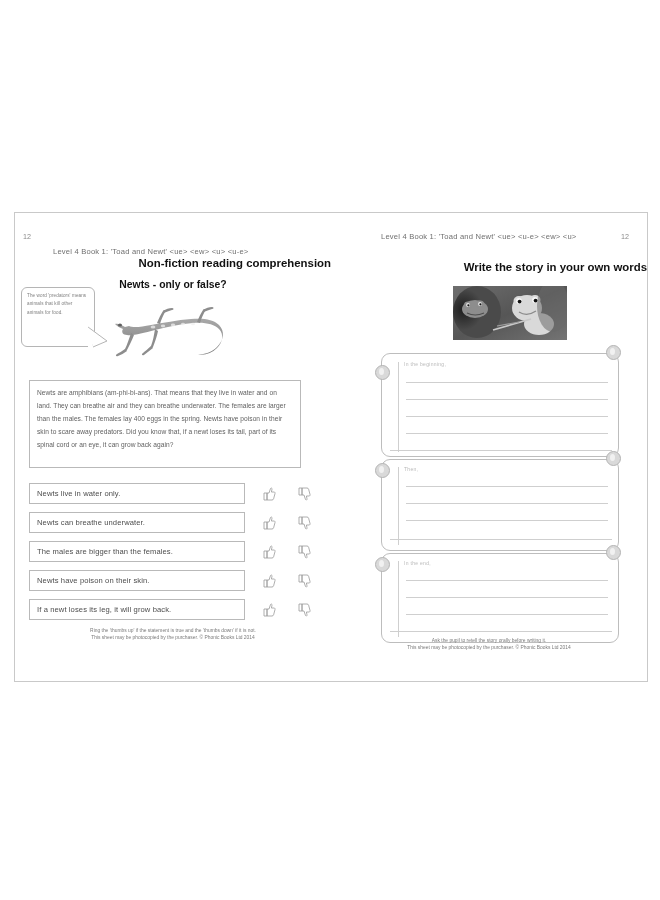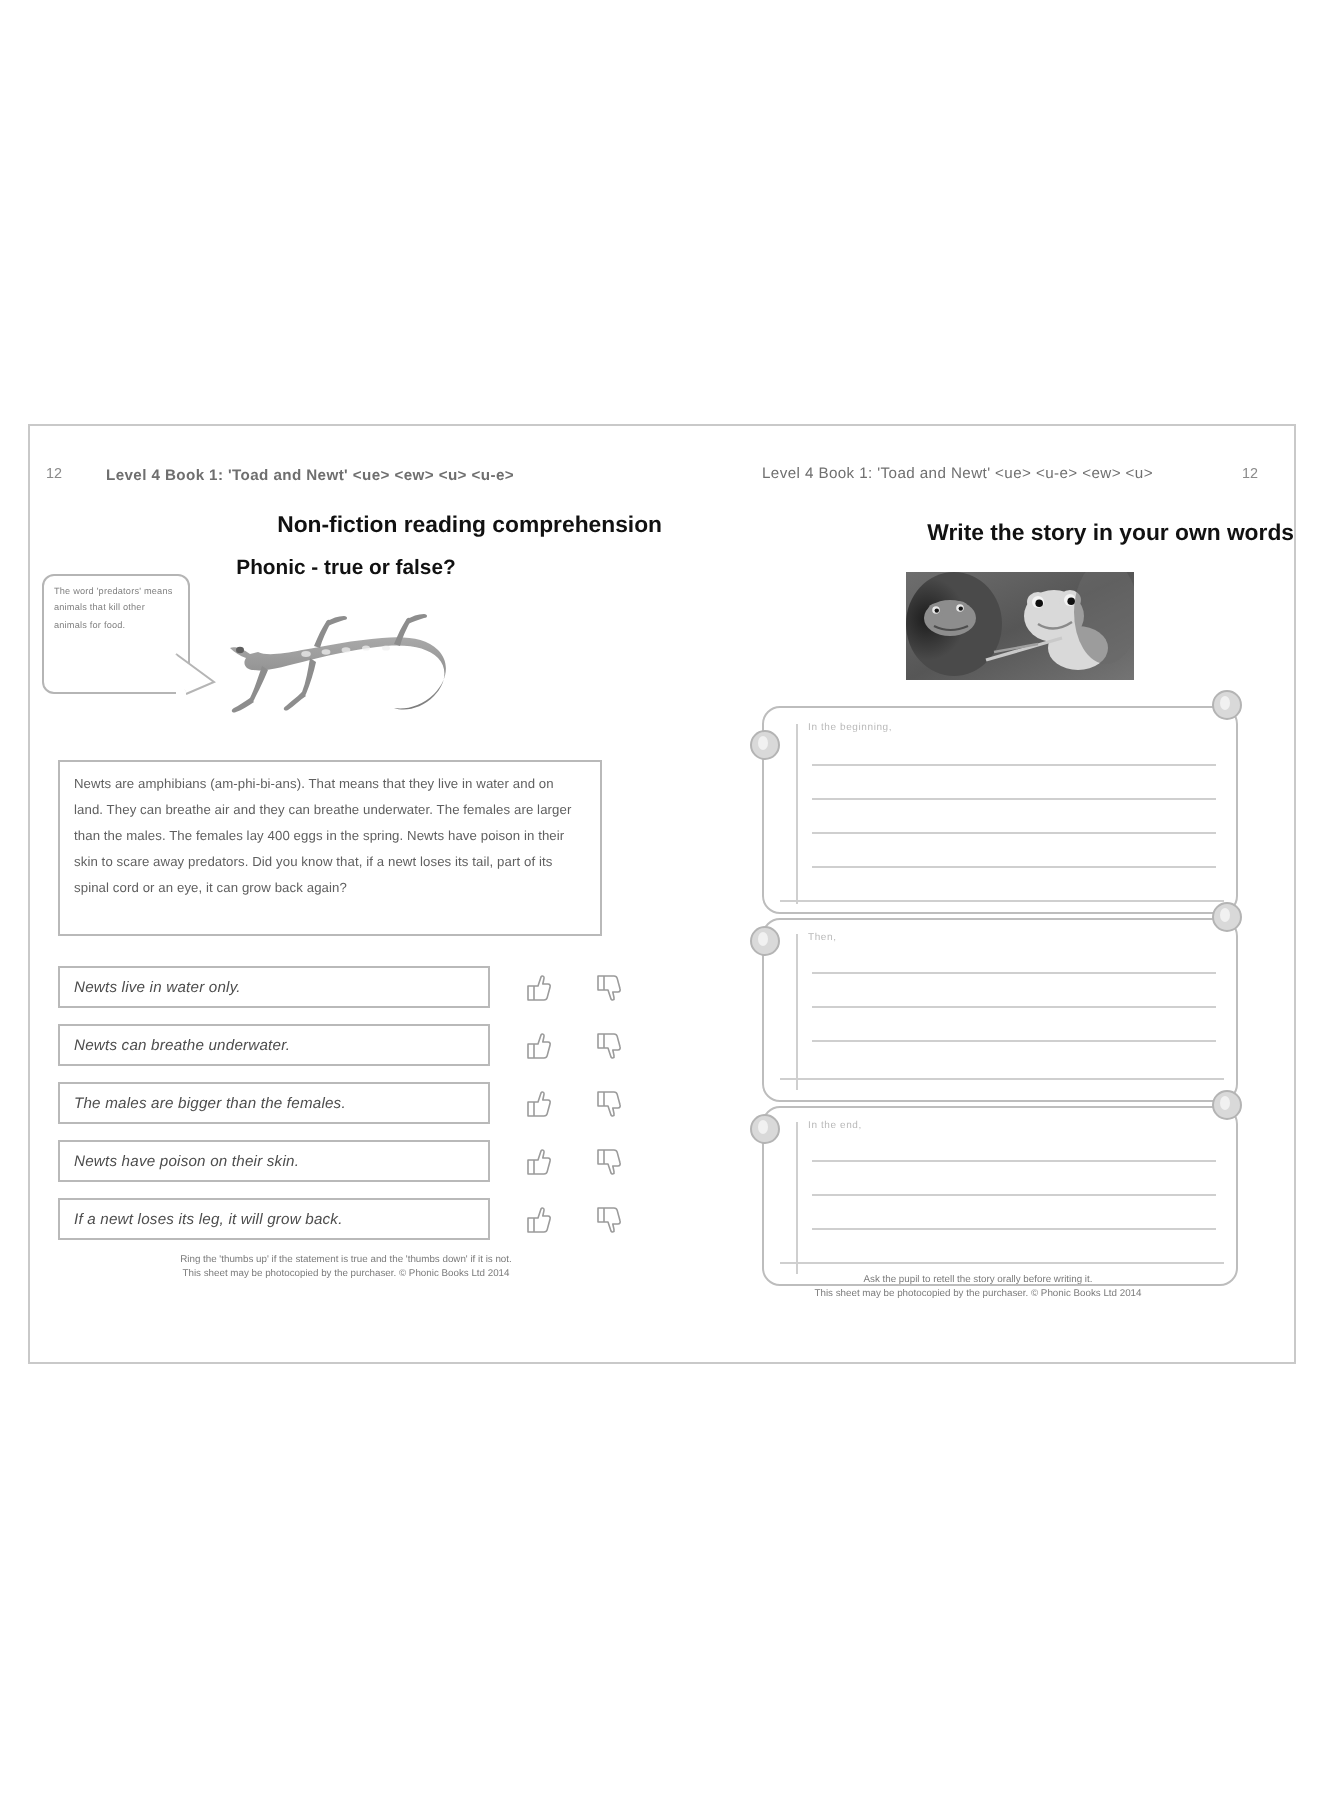--- a/index.html
+++ b/index.html
@@ -24,21 +24,21 @@
   .bubble-txt{font-size:4.6px;line-height:1.82;color:#7e7e7e;letter-spacing:.1px;}
   .bubble-tail{position:absolute;left:72px;top:112px;width:22px;height:24px;}
 
   .newt{position:absolute;left:96px;top:80px;width:136px;height:72px;}
 
   .para{position:absolute;left:14px;top:167px;width:272px;height:88px;border:1px solid #b9b9b9;
         background:#fff;box-sizing:border-box;padding:6px 7px 5px 7px;}
   .para p{margin:0;font-size:6.6px;line-height:1.96;color:#5f5f5f;letter-spacing:.05px;}
 
   .stmt-row{position:absolute;left:14px;width:288px;height:21px;}
-  .stmt-box{position:absolute;left:0;top:0;width:216px;height:21px;border:1px solid #b9b9b9;background:#fff;box-sizing:border-box;font-style:italic;}
+  .stmt-box{position:absolute;left:0;top:0;width:216px;height:21px;border:1px solid #b9b9b9;background:#fff;box-sizing:border-box;}
   .stmt-box span{position:absolute;left:7px;top:5px;font-size:7.6px;color:#4d4d4d;letter-spacing:.1px;white-space:nowrap;}
   .thumb{position:absolute;top:4px;width:13px;height:14px;}
   .thumb.up{left:234px;}
   .thumb.dn{left:269px;}
 
   
   .photo{position:absolute;left:122px;top:73px;width:114px;height:54px;overflow:hidden;background:#5d5d5d;}
   .photo svg{display:block;}
 
   .panel{position:absolute;border:1px solid #bdbdbd;border-radius:9px;background:#fff;box-sizing:border-box;}
@@ -52,25 +52,25 @@
 <body>
 
 <div class="page">
   <div class="sheet">
     <div class="spread">
 
       <div class="left">
 
         <span class="pgnum" style="left:8px;top:19px;">12</span>
 
-        <span class="hdr" style="left:38px;top:20px;font-weight:bold;">Level 4 Book 1:  'Toad and Newt' &lt;ue&gt; &lt;ew&gt; &lt;u&gt; &lt;u-e&gt;</span>
+        <span class="hdr" style="left:38px;top:34px;">Level 4 Book 1:  'Toad and Newt' &lt;ue&gt; &lt;ew&gt; &lt;u&gt; &lt;u-e&gt;</span>
 
         <span class="title" style="left:0;top:44px;width:316px;">Non-fiction reading comprehension</span>
 
-        <span class="subtitle" style="left:0;top:66px;width:316px;">Phonic - true or false?</span>
+        <span class="subtitle" style="left:0;top:66px;width:316px;">Newts - only or false?</span>
 
         <div class="bubble">
           <div class="bubble-txt">The word 'predators' means animals that kill other animals for food.</div>
         </div>
         <svg class="bubble-tail" viewBox="0 0 22 24">
           <path d="M1,2 L20,16 L6,22" fill="#ffffff" stroke="#b5b5b5" stroke-width="1"></path>
           <path d="M1,2 L1,22 L6,22" fill="#ffffff" stroke="none"></path>
         </svg>
 
         <svg class="newt" viewBox="0 0 136 72">

